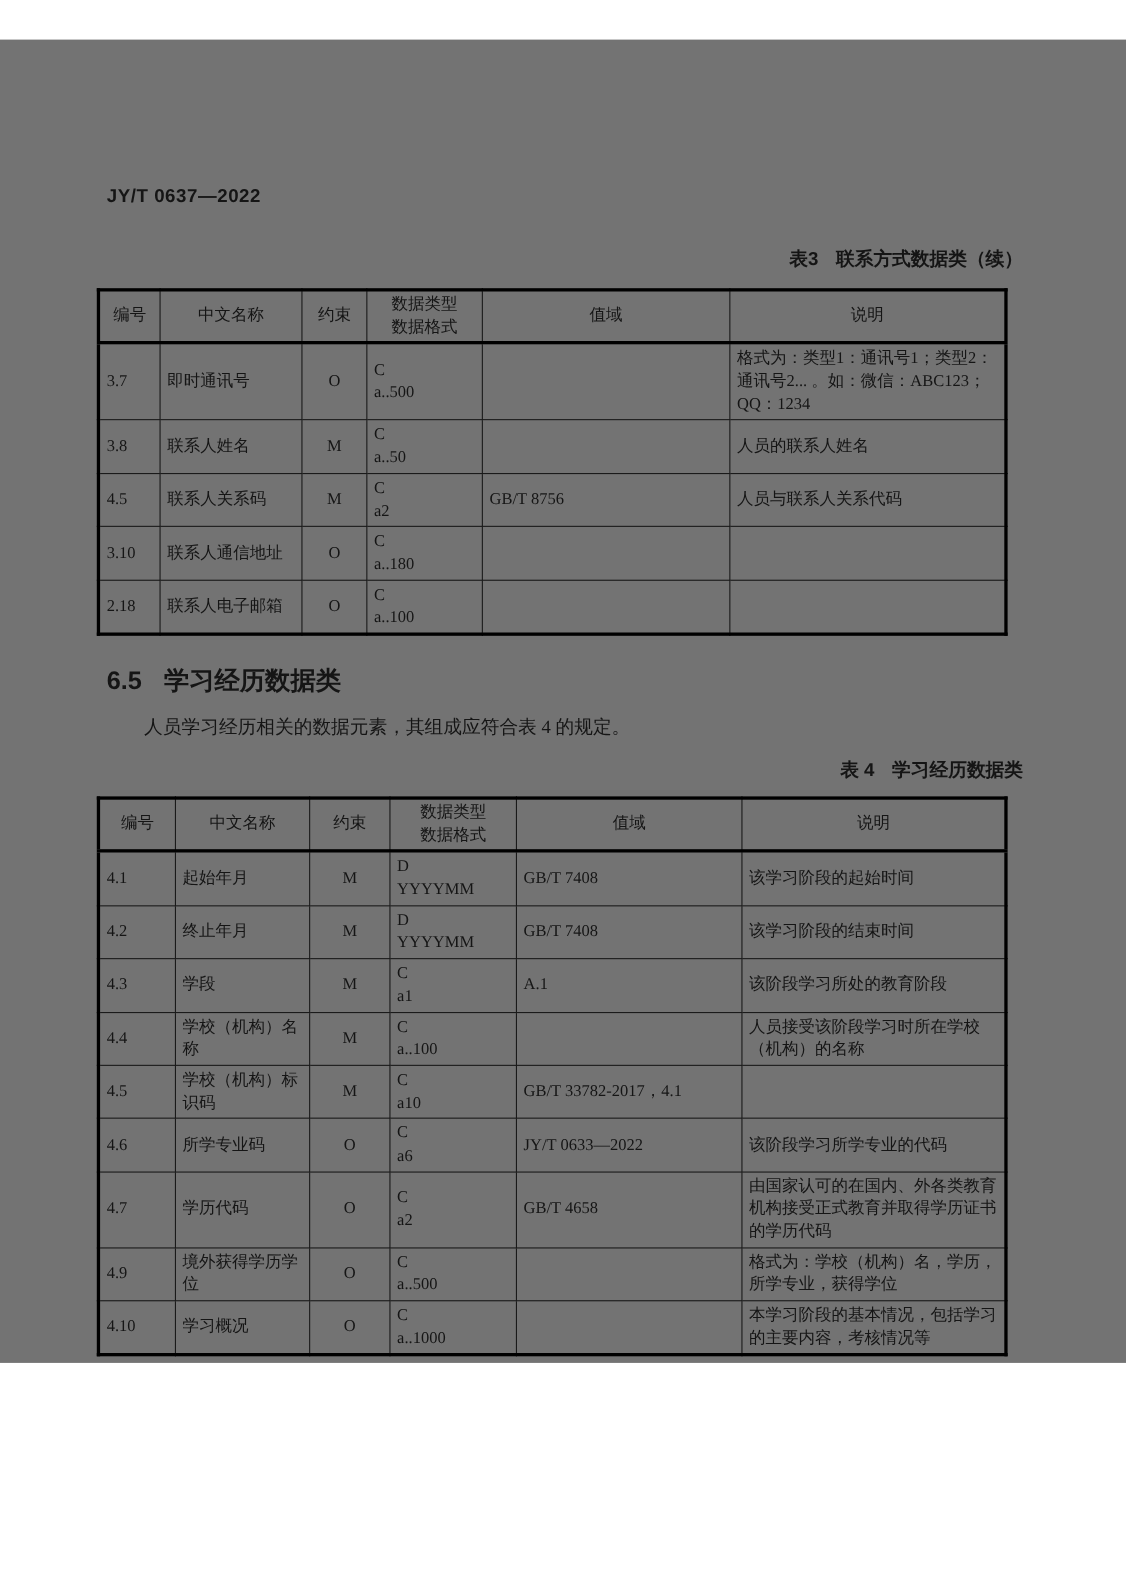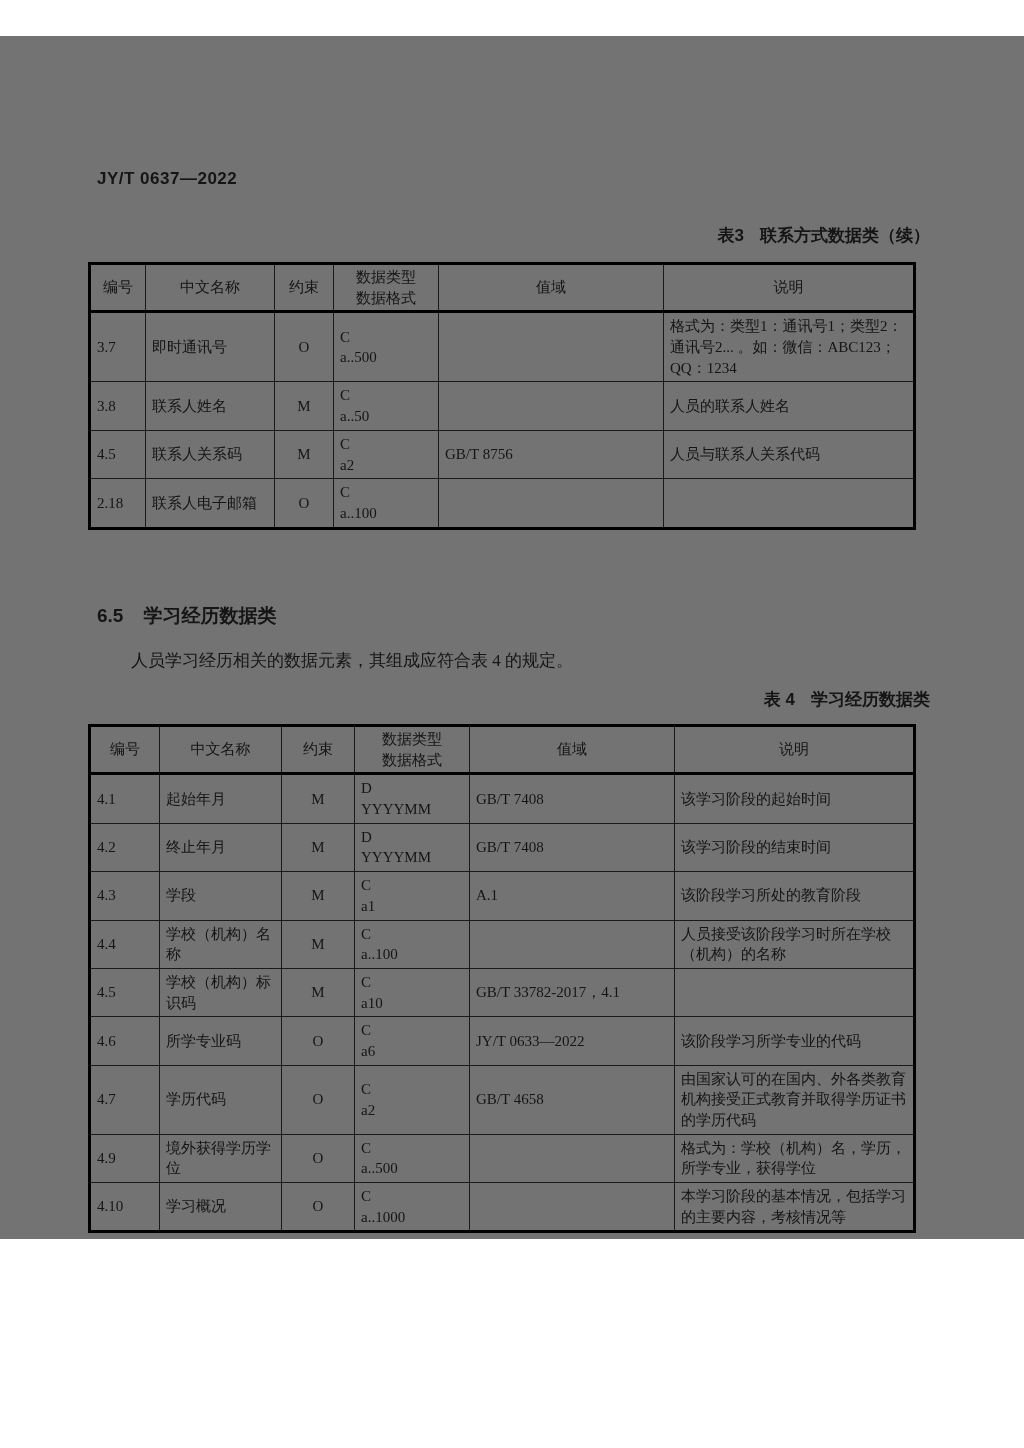--- a/index.html
+++ b/index.html
@@ -15,21 +15,21 @@
   .caption {
     position: absolute; left: 105px; width: 825px; text-align: right;
     font-family: "Liberation Sans", "DejaVu Sans", sans-serif;
     font-weight: bold; font-size: 17px;
   }
   .caption .cap-label { margin-right: 16px; }
 
   .sec-heading {
     position: absolute; left: 97px;
     font-family: "Liberation Sans", "DejaVu Sans", sans-serif;
-    font-weight: bold; font-size: 19px;
+    font-weight: bold; font-size: 23px;
   }
   .sec-heading .sec-num { margin-right: 20px; }
 
   .body-par {
     position: absolute; left: 88px; width: 825px;
     font-size: 17px; text-indent: 43px; line-height: 1.5;
   }
 
   table.std {
     position: absolute; left: 88px; border-collapse: collapse;
@@ -114,20 +114,31 @@
         <td class="c-id">4.5</td>
         <td class="c-name">联系人关系码</td>
         <td class="c-cons">M</td>
         <td class="c-type">
             <span>C</span>
             <span>a2</span>
           </td>
         <td class="c-range">GB/T 8756</td>
         <td class="c-note">人员与联系人关系代码</td>
       </tr>
+      <tr style="height:42px">
+        <td class="c-id">3.10</td>
+        <td class="c-name">联系人通信地址</td>
+        <td class="c-cons">O</td>
+        <td class="c-type">
+            <span>C</span>
+            <span>a..180</span>
+          </td>
+        <td class="c-range"></td>
+        <td class="c-note"></td>
+      </tr>
       <tr style="height:38px">
         <td class="c-id">2.18</td>
         <td class="c-name">联系人电子邮箱</td>
         <td class="c-cons">O</td>
         <td class="c-type">
             <span>C</span>
             <span>a..100</span>
           </td>
         <td class="c-range"></td>
         <td class="c-note"></td>

